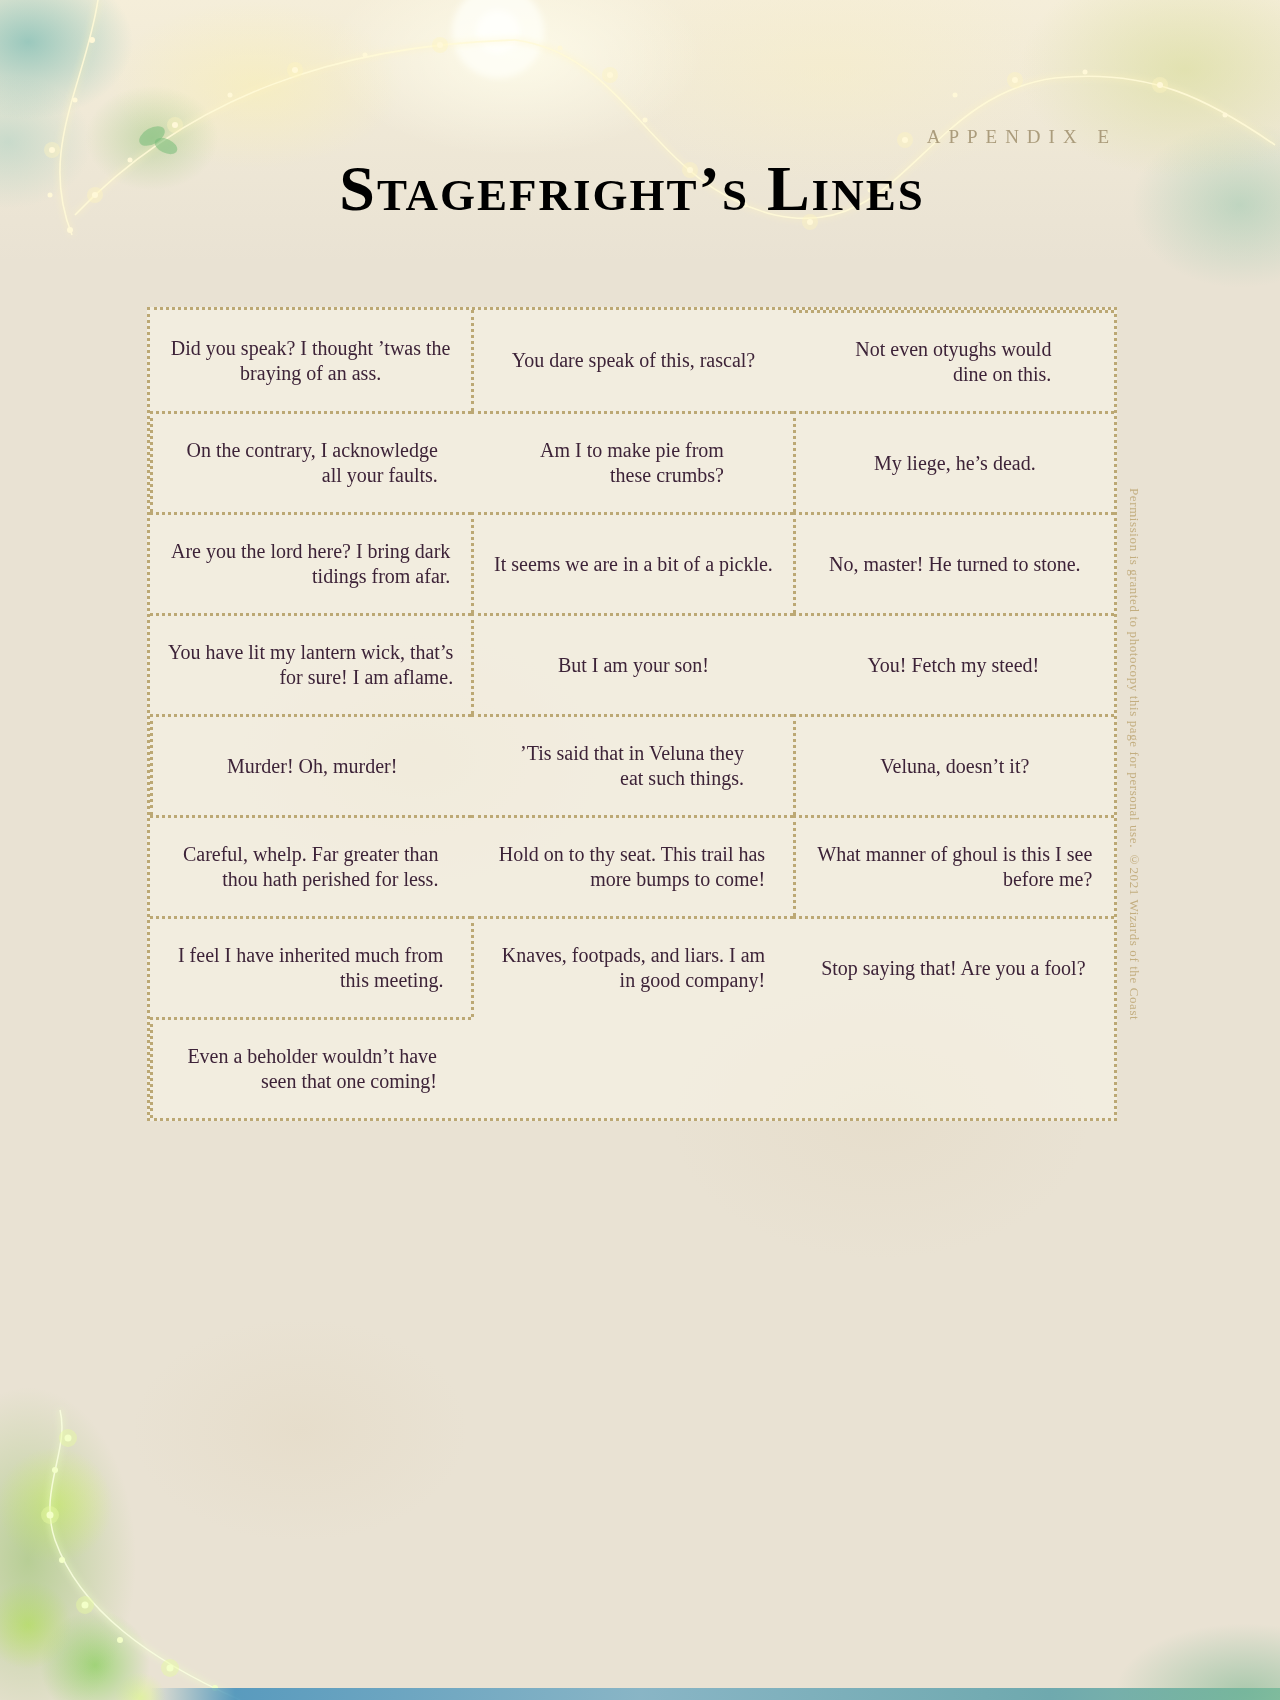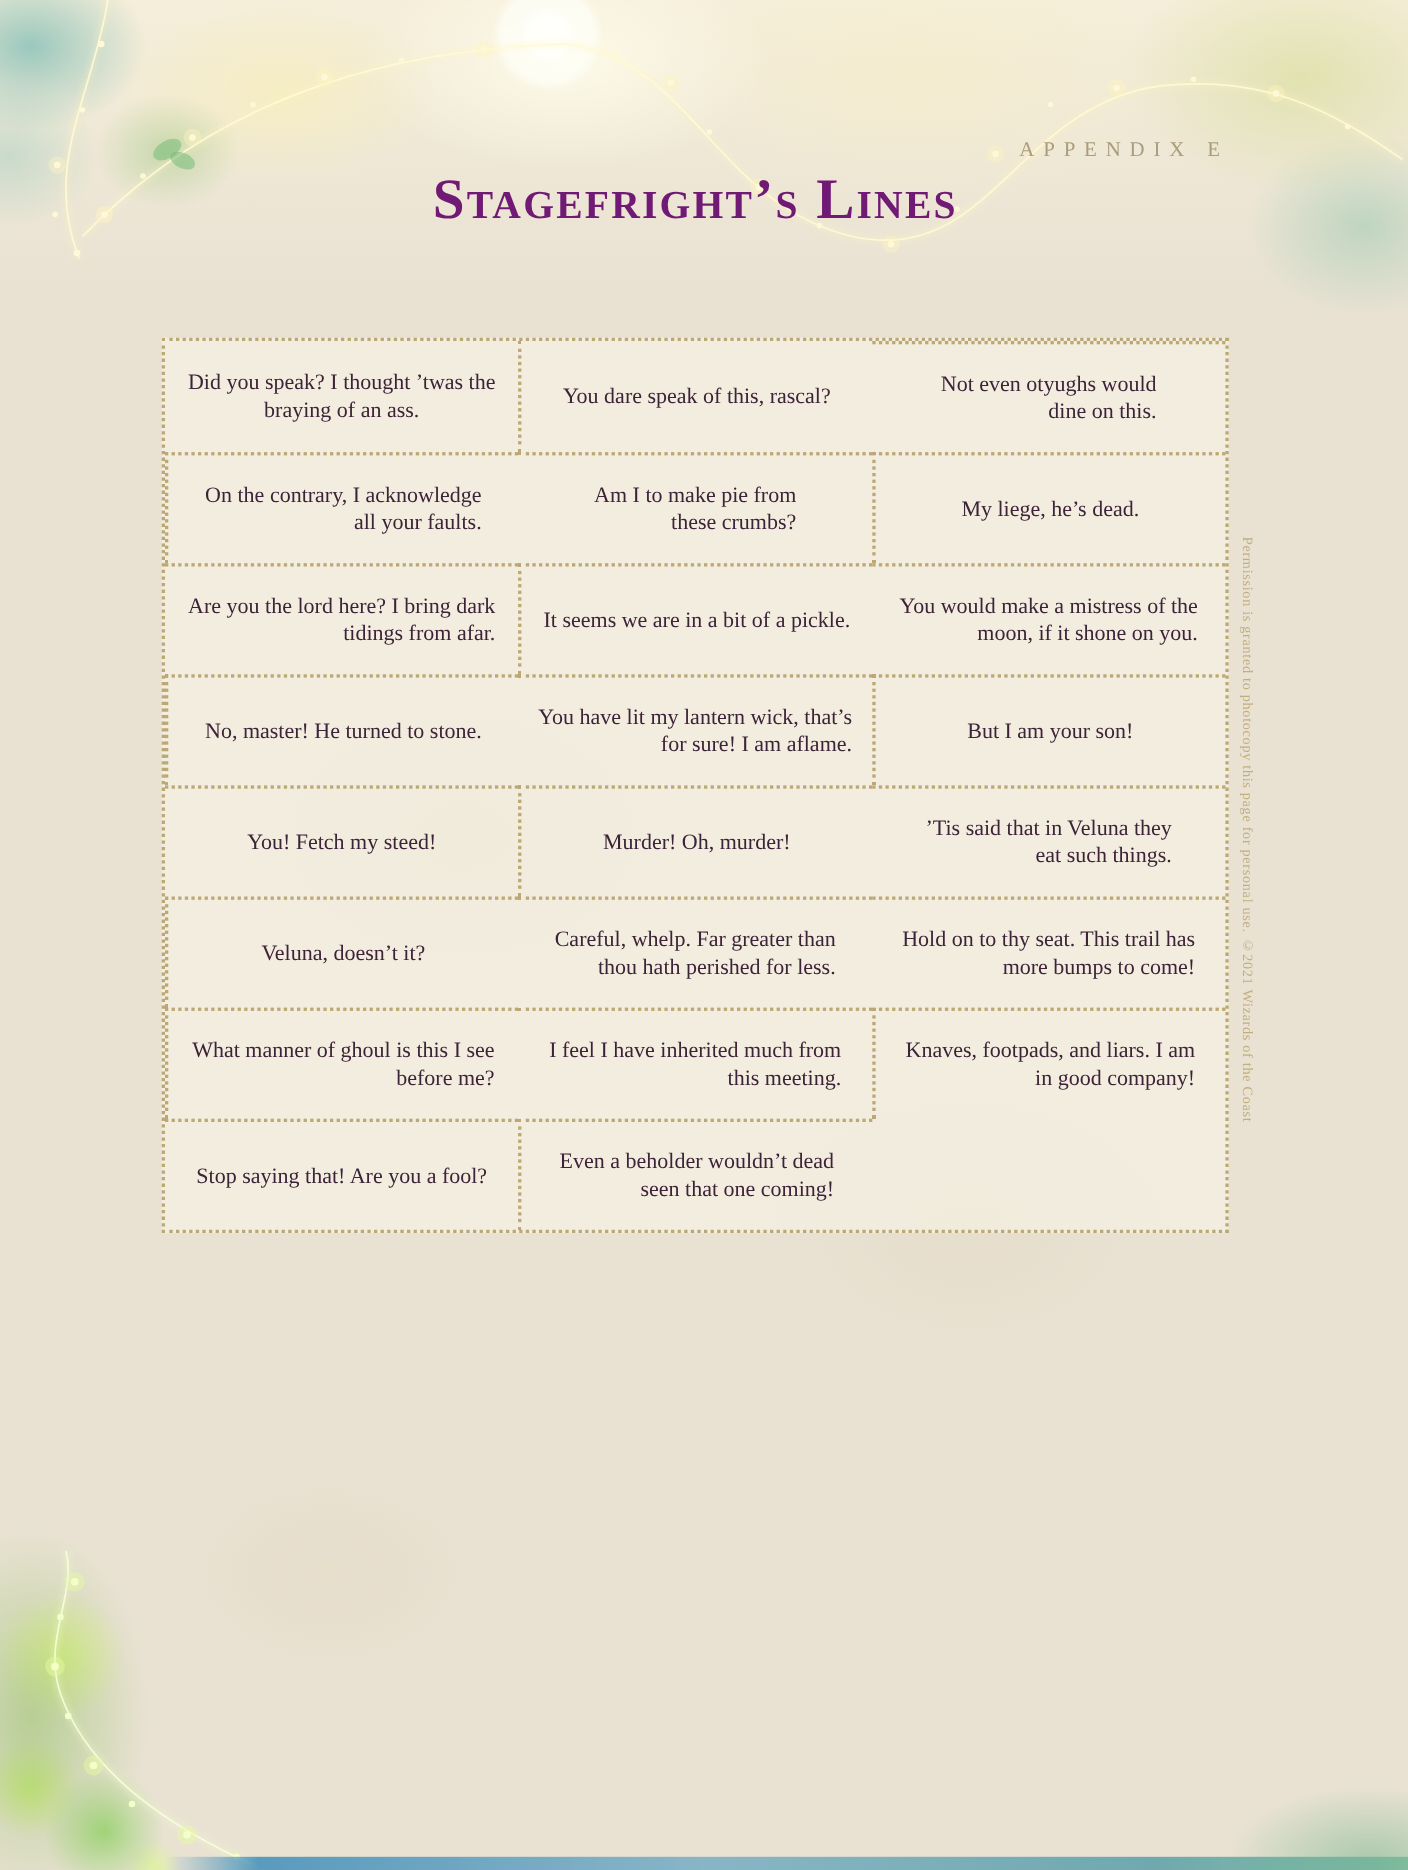--- a/index.html
+++ b/index.html
@@ -60,22 +60,22 @@
     font-family: "Liberation Serif", "DejaVu Serif", serif;
     font-size: 19px; letter-spacing: 8px; text-indent: 8px;
     color: #ab9c7c;
   }
   .page-title {
     position: absolute; left: 147px; top: 152px; width: 970px;
     text-align: center;
     font-family: "Liberation Serif", "DejaVu Serif", serif;
     font-variant: small-caps;
     font-weight: 700;
-    font-size: 52px; letter-spacing: 2px;
-    color: #701a75;
+    font-size: 64px; letter-spacing: 2px;
+    color: #000000;
   }
 
   
   .quote-table {
     position: absolute; left: 147px; top: 307px; width: 970px;
     display: grid;
     grid-template-columns: 1fr 1fr 1fr;
     border: 3px dotted #bca874;
     background: rgba(250,246,234,.55);
   }
@@ -203,39 +203,37 @@
   <div class="quote-cell col-left not-first-row">Not even otyughs would
 dine on this.</div>
   <div class="quote-cell col-right not-first-row">On the contrary, I acknowledge
 all your faults.</div>
   <div class="quote-cell col-left not-first-row">Am I to make pie from
 these crumbs?</div>
   <div class="quote-cell col-right not-first-row">My liege, he’s dead.</div>
   <div class="quote-cell col-left not-first-row">Are you the lord here? I bring dark
 tidings from afar.</div>
   <div class="quote-cell col-right not-first-row">It seems we are in a bit of a pickle.</div>
-  <div class="quote-cell col-left not-first-row">You would make a mistress of the
-moon, if it shone on you.</div>
   <div class="quote-cell col-right not-first-row">No, master! He turned to stone.</div>
   <div class="quote-cell col-left not-first-row">You have lit my lantern wick, that’s
 for sure! I am aflame.</div>
   <div class="quote-cell col-right not-first-row">But I am your son!</div>
   <div class="quote-cell col-left not-first-row">You! Fetch my steed!</div>
   <div class="quote-cell col-right not-first-row">Murder! Oh, murder!</div>
   <div class="quote-cell col-left not-first-row">’Tis said that in Veluna they
 eat such things.</div>
   <div class="quote-cell col-right not-first-row">Veluna, doesn’t it?</div>
   <div class="quote-cell col-left not-first-row">Careful, whelp. Far greater than
 thou hath perished for less.</div>
   <div class="quote-cell col-left not-first-row">Hold on to thy seat. This trail has
 more bumps to come!</div>
   <div class="quote-cell col-right not-first-row">What manner of ghoul is this I see
 before me?</div>
   <div class="quote-cell col-left not-first-row">I feel I have inherited much from
 this meeting.</div>
   <div class="quote-cell col-right not-first-row">Knaves, footpads, and liars. I am
 in good company!</div>
   <div class="quote-cell col-left not-first-row">Stop saying that! Are you a fool?</div>
-  <div class="quote-cell col-right not-first-row">Even a beholder wouldn’t dead
+  <div class="quote-cell col-right not-first-row">Even a beholder wouldn’t have
 seen that one coming!</div>
 </div>
 
 <div class="permission-note">Permission is granted to photocopy this page for personal use. ©2021 Wizards of the Coast</div>
 
 </body></html>

